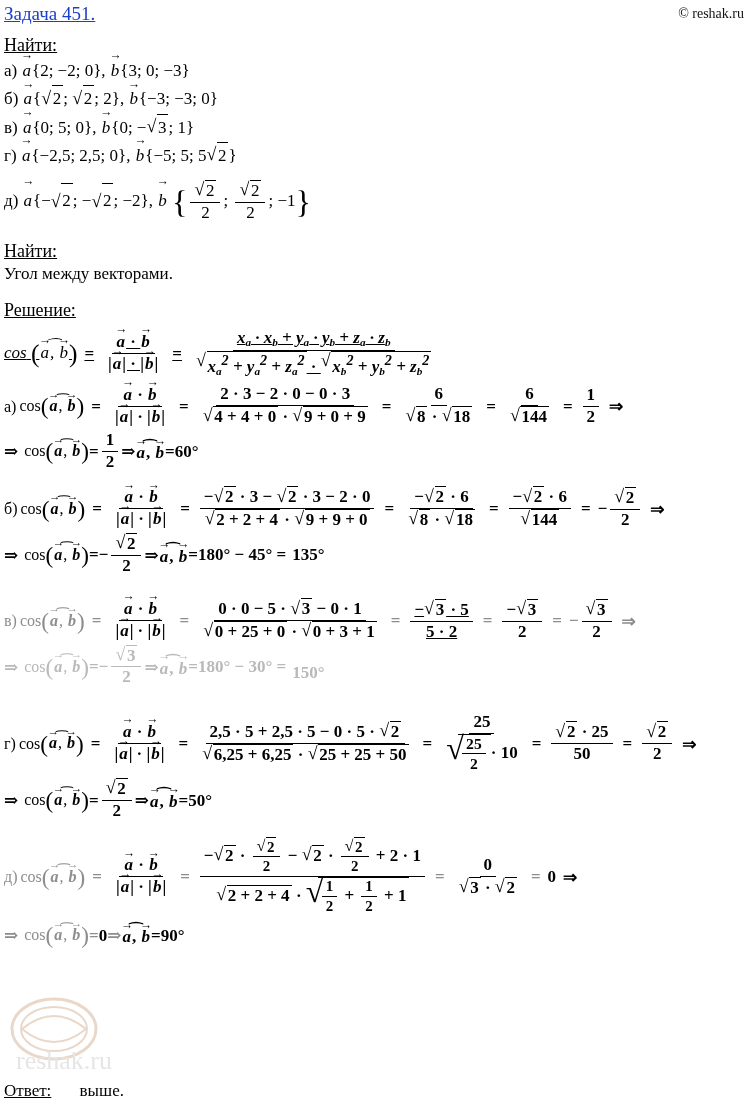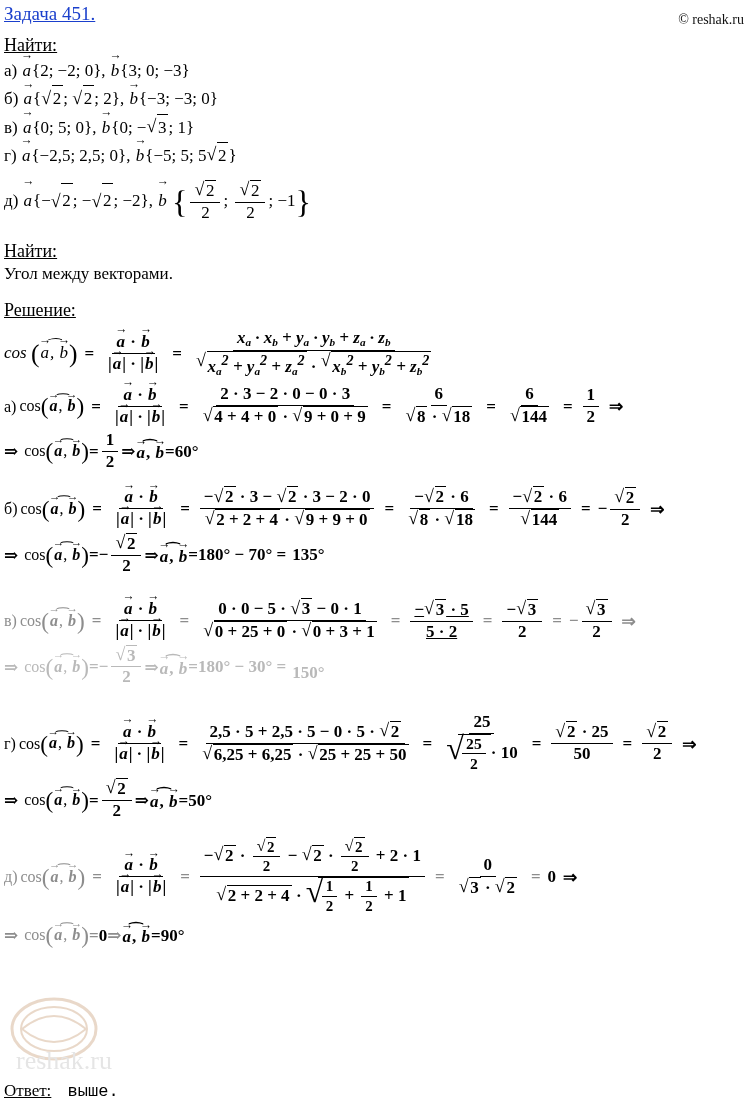--- a/index.html
+++ b/index.html
@@ -24,21 +24,21 @@
   }
   .task-link {
     font-size: 19px;
     color: #1a3fcc;
     text-decoration: underline;
     cursor: pointer;
   }
   .site-credit {
     position: absolute;
     right: 8px;
-    top: 12px;
+    top: 6px;
     font-size: 14px;
     color: #111;
     font-family: "Liberation Serif", serif;
   }
 
   
   .section-title {
     font-size: 18px;
     text-decoration: underline;
     margin: 6px 0 2px 4px;
@@ -227,21 +227,21 @@
       </span>; −1<span style="font-size:1.9em;vertical-align:-0.22em;">}</span></span>
 </div>
 
 <div class="section-title">Найти:</div>
 <div class="plain-line">Угол между векторами.</div>
 
 <div class="spacer"></div>
 
 <div class="section-title">Решение:</div>
 
-<div class="eq-row main" style="margin-top:8px;">
+<div class="eq-row main" style="margin-top:8px;text-decoration:underline;">
   <span class="m" style="font-style:italic;font-weight:normal;font-size:17px;"><span>cos</span>
     <span style="font-size:1.5em;vertical-align:-0.15em;font-style:normal;">(</span><span class="hat"><span class="vec">a</span>,&nbsp;<span class="vec">b</span></span><span style="font-size:1.5em;vertical-align:-0.15em;font-style:normal;">)</span></span>
   <span class="op">=</span>
   <span class="frac">
     <span class="num"><span class="vec">a</span> · <span class="vec">b</span></span>
     <span class="den">|<span class="vec">a</span>| · |<span class="vec">b</span>|</span>
   </span>
   <span class="op">=</span>
   <span class="frac">
     <span class="num"><span class="m" style="font-style:italic;">x<sub>a</sub> · x<sub>b</sub> + y<sub>a</sub> · y<sub>b</sub> + z<sub>a</sub> · z<sub>b</sub></span></span>
@@ -331,21 +331,21 @@
   <span class="cosw">cos<span style="font-size:1.45em;vertical-align:-0.14em;">(</span><span class="hat"><span class="vec" style="font-weight:bold;">a</span>,&nbsp;<span class="vec" style="font-weight:bold;">b</span></span><span style="font-size:1.45em;vertical-align:-0.14em;">)</span></span>
   <span class="op">=</span>
   <span>−</span>
   <span class="frac">
       <span class="num"><span class="sqrt"><span class="rad">2</span></span></span>
       <span class="den">2</span>
     </span>
   <span class="op">⇒</span>
   <span class="hat"><span class="vec">a</span>,&nbsp;<span class="vec">b</span></span>
   <span class="op">=</span>
-  <span>180° − 70° =</span>
+  <span>180° − 45° =</span>
   <span style="margin-left:6px;">135°</span>
 </div>
 
 <div class="eq-row semi" style="margin-top:22px;">
   <span class="lbl">в)</span>
   <span class="cos-head">cos<span style="font-size:1.45em;vertical-align:-0.14em;">(</span><span class="hat"><span class="vec" style="font-weight:bold;">a</span>,&nbsp;<span class="vec" style="font-weight:bold;">b</span></span><span style="font-size:1.45em;vertical-align:-0.14em;">)</span></span>
   <span class="op">=</span>
   <span class="frac" style="color:#000;">
       <span class="num"><span class="vec">a</span> · <span class="vec">b</span></span>
       <span class="den">|<span class="vec">a</span>| · |<span class="vec">b</span>|</span>
@@ -479,21 +479,21 @@
   <span class="op">=</span>
   <span style="color:#000;">0</span>
   <span class="op">⇒</span>
   <span class="hat" style="color:#000;"><span class="vec">a</span>,&nbsp;<span class="vec">b</span></span>
   <span class="op" style="color:#000;">=</span>
   <span style="color:#000;">90°</span>
 </div>
 
 <div class="answer-row">
   <span class="ulab">Ответ:</span>
-  <span style="margin-left:12px;font-family:Liberation Mono, monospace;">выше.</span>
+  <span style="margin-left:24px;">выше.</span>
 </div>
 
 <svg class="watermark" viewBox="0 0 150 96">
   <ellipse cx="46" cy="48" rx="42" ry="30" fill="none" stroke="#c9a07a" stroke-width="3"></ellipse>
   <ellipse cx="46" cy="48" rx="33" ry="22" fill="none" stroke="#c9a07a" stroke-width="2"></ellipse>
   <path d="M14 48 Q46 22 78 48" fill="none" stroke="#c9a07a" stroke-width="2"></path>
   <path d="M14 48 Q46 74 78 48" fill="none" stroke="#c9a07a" stroke-width="2"></path>
   <text x="8" y="88" font-family="Liberation Serif, serif" font-size="26" fill="#bfbfbf">reshak.ru</text>
 </svg>
 

